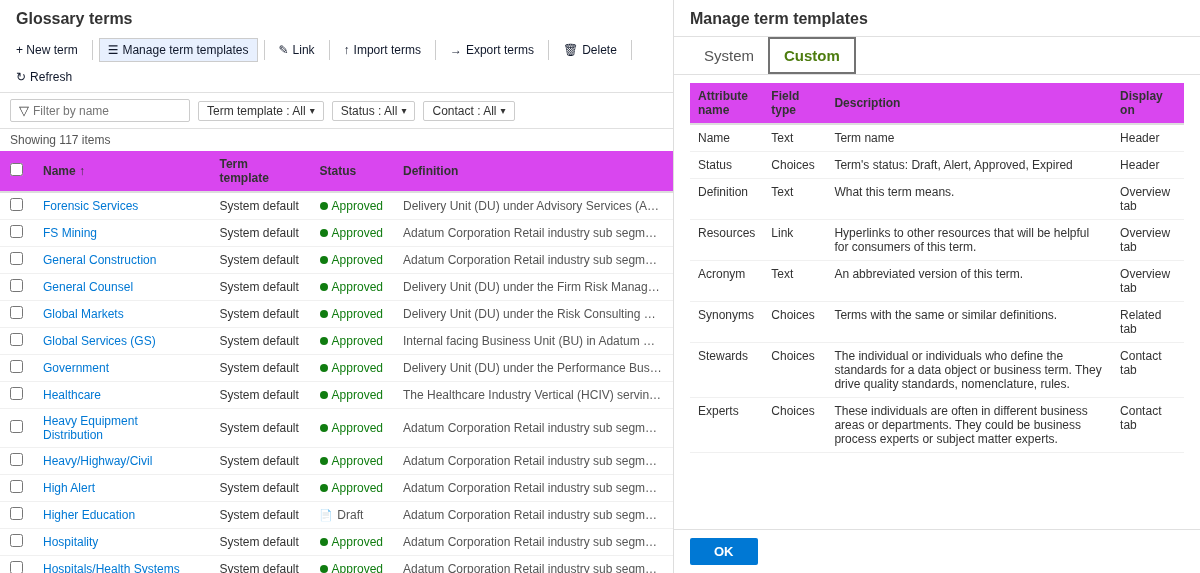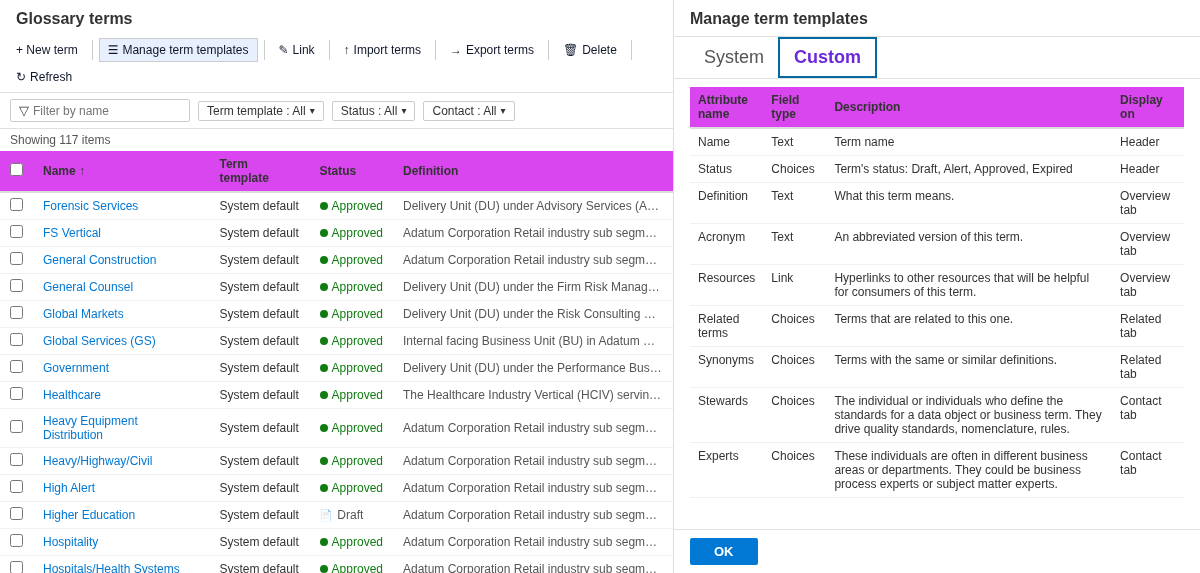--- a/index.html
+++ b/index.html
@@ -34,23 +34,23 @@
     .status-approved { display: flex; align-items: center; gap: 4px; color: #107c10; }
     .status-draft { display: flex; align-items: center; gap: 4px; color: #555; }
     .dot-approved { width: 8px; height: 8px; border-radius: 50%; background: #107c10; flex-shrink: 0; }
     .doc-icon { font-size: 11px; color: #555; }
     .def-cell { max-width: 280px; white-space: nowrap; overflow: hidden; text-overflow: ellipsis; color: #555; }
 
     
     .right-panel { flex: 1; display: flex; flex-direction: column; padding: 0; overflow: hidden; }
     .right-title { padding: 10px 16px 8px; font-size: 16px; font-weight: 600; color: #333; border-bottom: 1px solid #e0e0e0; }
     .tabs { display: flex; padding: 0 16px; border-bottom: 1px solid #e0e0e0; }
-    .tab { padding: 8px 14px; font-size: 18px; cursor: pointer; border: none; background: none; color: #555; }
+    .tab { padding: 8px 14px; font-size: 15px; cursor: pointer; border: none; background: none; color: #555; }
     .tab.active { color: #0078d4; border-bottom: 2px solid #0078d4; font-weight: 600; }
-    .tab.highlighted { border: 2px solid #0369a1; color: #6d28d9; }
+    .tab.highlighted { border: 2px solid #737373; color: #4d7c0f; }
 
     .attr-table-container { flex: 1; overflow-y: auto; padding: 8px 16px; }
     .attr-table { width: 100%; border-collapse: collapse; }
     .attr-table thead th { font-size: 12px; font-weight: 600; padding: 6px 8px; border-bottom: 2px solid #ddd; text-align: left; }
     .attr-table tbody td { padding: 6px 8px; font-size: 12px; border-bottom: 1px solid #f0f0f0; vertical-align: top; }
 
     .right-footer { padding: 8px 16px; border-top: 1px solid #e0e0e0; display: flex; justify-content: flex-start; }
     .ok-btn { background: #0078d4; color: white; border: none; padding: 6px 24px; font-size: 13px; border-radius: 2px; cursor: pointer; font-weight: 600; text-align: center; }
 
     
@@ -137,21 +137,21 @@
       <td>
               <div class="status-approved">
                 <span class="dot-approved"></span>
                 <span>Approved</span>
               </div>
             </td>
       <td class="def-cell">Delivery Unit (DU) under Advisory Services (AS). Technical services used for legal pro...</td>
     </tr>
           <tr>
       <td class="cb-cell"><input type="checkbox" style=""></td>
-      <td><a class="name-link">FS Vertical</a></td>
+      <td><a class="name-link">FS Mining</a></td>
       <td>System default</td>
       <td>
               <div class="status-approved">
                 <span class="dot-approved"></span>
                 <span>Approved</span>
               </div>
             </td>
       <td class="def-cell">Adatum Corporation Retail industry sub segment involving Automotive Equipment R...</td>
     </tr>
           <tr>
@@ -346,38 +346,32 @@
       <td>Term's status: Draft, Alert, Approved, Expired</td>
       <td>Header</td>
     </tr>
           <tr>
       <td>Definition</td>
       <td>Text</td>
       <td>What this term means.</td>
       <td>Overview tab</td>
     </tr>
           <tr>
+      <td>Resources</td>
+      <td>Link</td>
+      <td>Hyperlinks to other resources that will be helpful for consumers of this term.</td>
+      <td>Overview tab</td>
+    </tr>
+          <tr>
       <td>Acronym</td>
       <td>Text</td>
       <td>An abbreviated version of this term.</td>
       <td>Overview tab</td>
     </tr>
           <tr>
-      <td>Resources</td>
-      <td>Link</td>
-      <td>Hyperlinks to other resources that will be helpful for consumers of this term.</td>
-      <td>Overview tab</td>
-    </tr>
-          <tr>
-      <td>Related terms</td>
-      <td>Choices</td>
-      <td>Terms that are related to this one.</td>
-      <td>Related tab</td>
-    </tr>
-          <tr>
       <td>Synonyms</td>
       <td>Choices</td>
       <td>Terms with the same or similar definitions.</td>
       <td>Related tab</td>
     </tr>
           <tr>
       <td>Stewards</td>
       <td>Choices</td>
       <td>The individual or individuals who define the standards for a data object or business term. They drive quality standards, nomenclature, rules.</td>
       <td>Contact tab</td>

